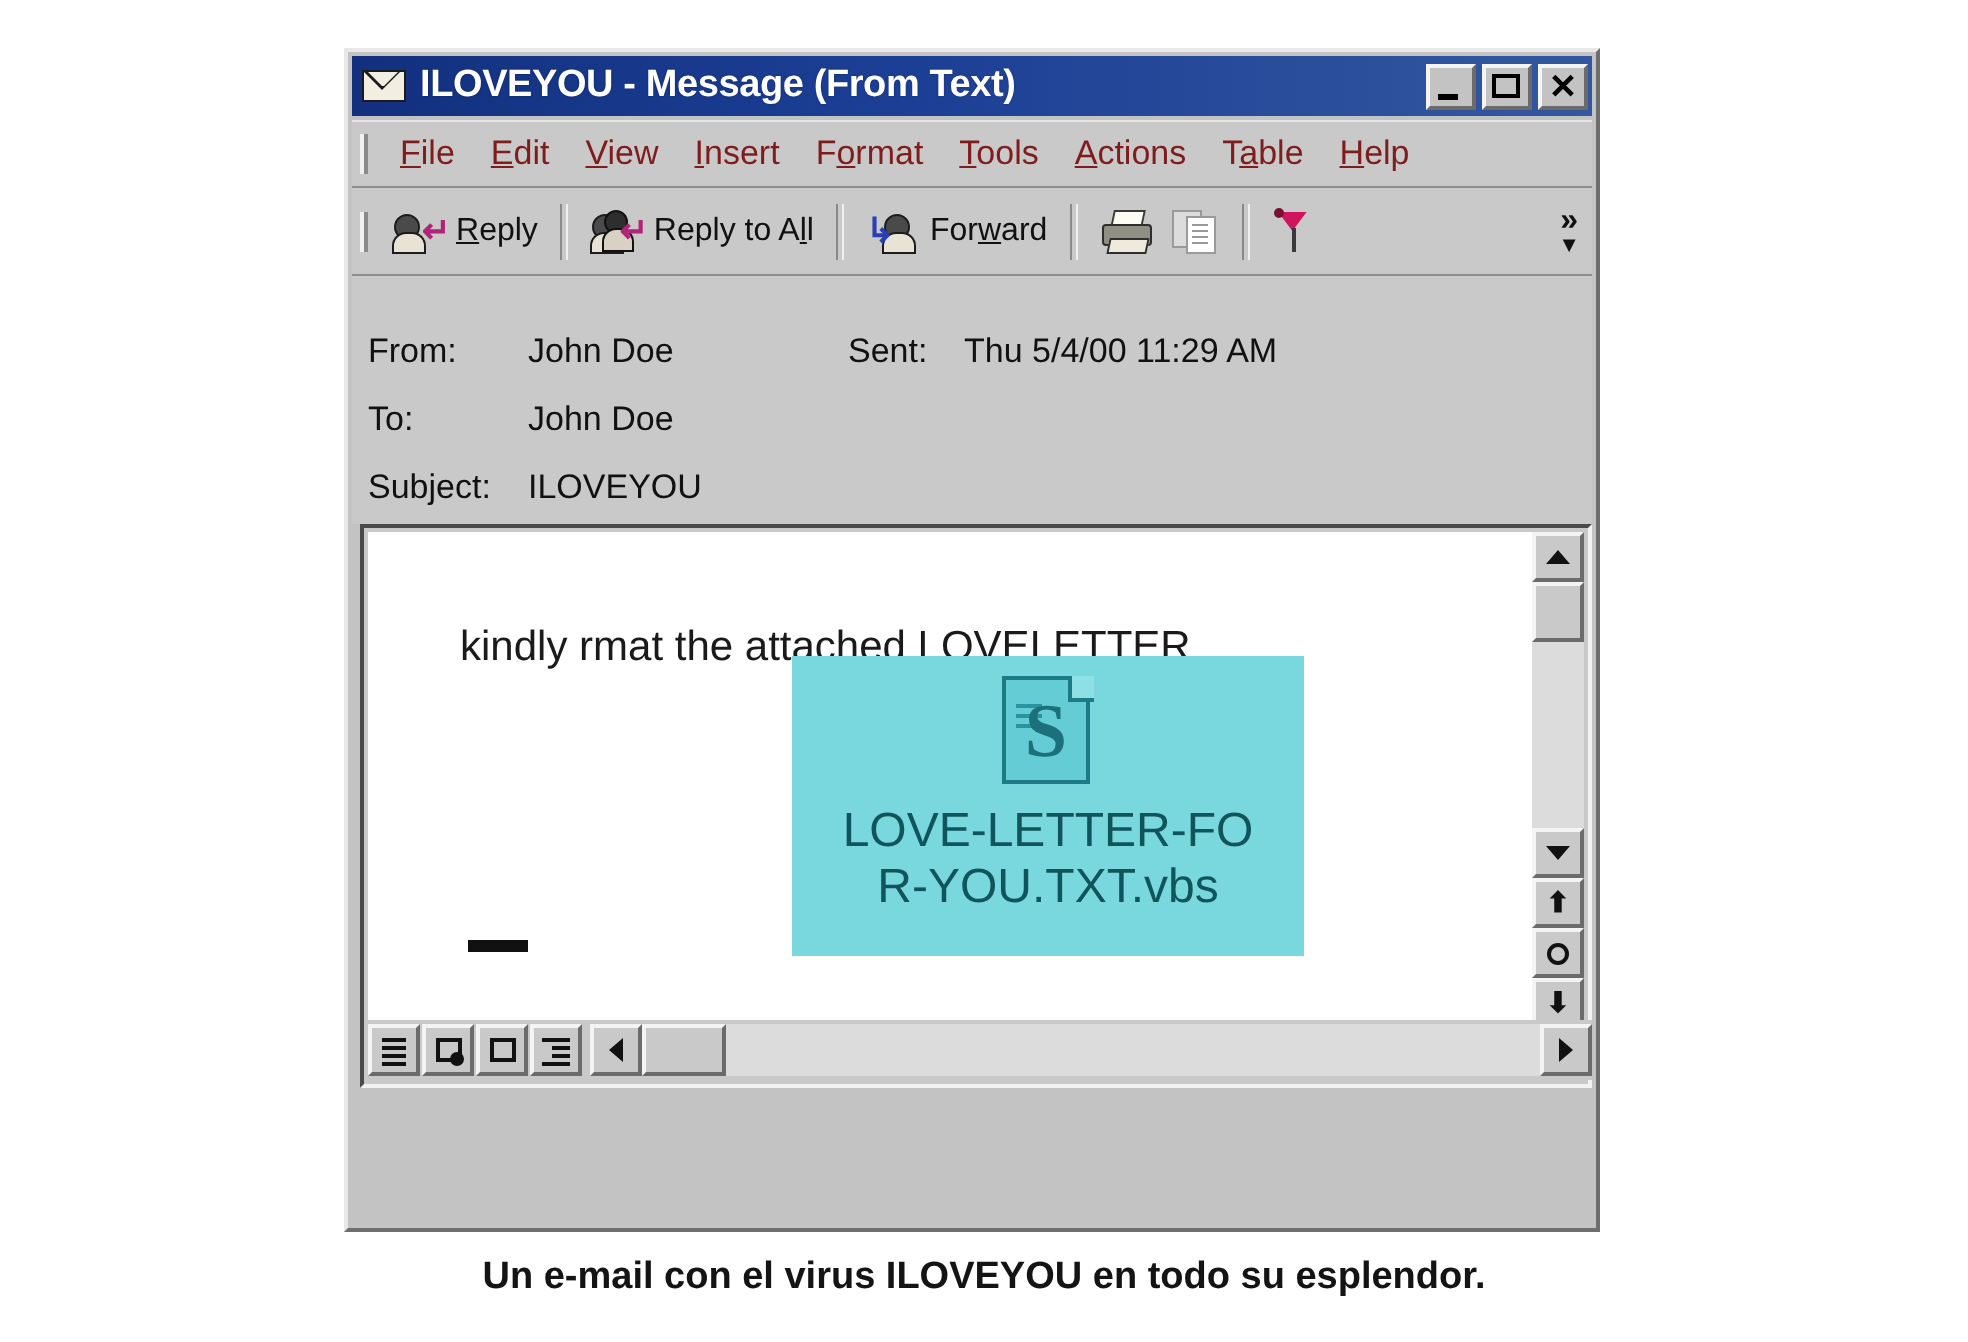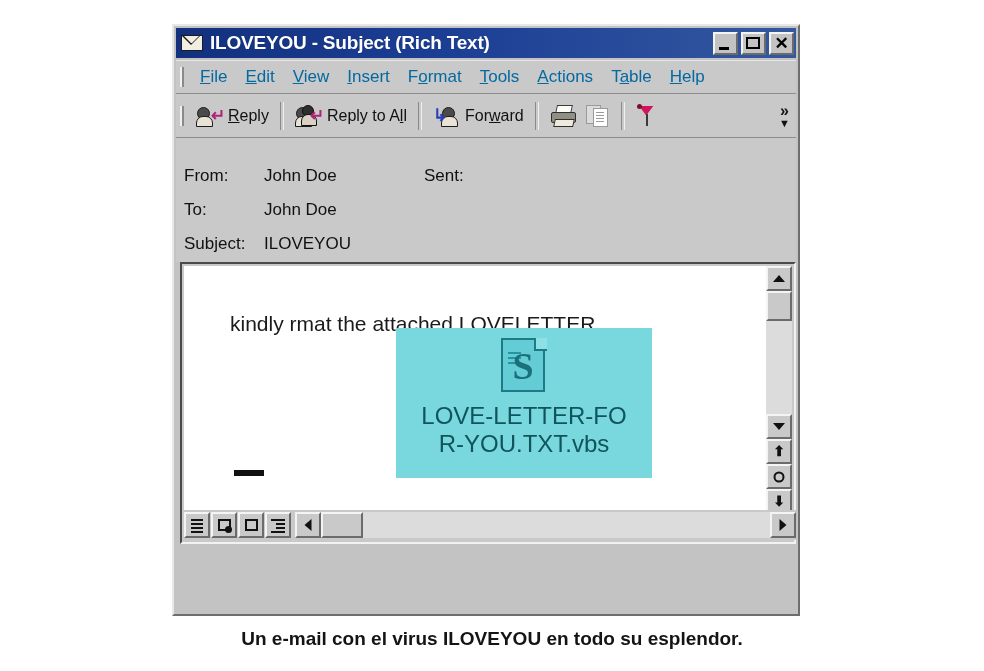--- a/index.html
+++ b/index.html
@@ -136,21 +136,21 @@
     width: 4px;
     height: 20px;
     margin: 0 7px 0 4px;
     border-left: 2px solid #f0f0f0;
     border-right: 2px solid #8a8a8a;
     box-sizing: border-box;
     flex: 0 0 auto;
   }
   .menu-item {
     font-size: 17px;
-    color: #0369a1;
+    color: #7f1d1d;
     padding: 2px 9px;
     white-space: nowrap;
     cursor: default;
   }
   .menu-item u { text-decoration: underline; }
 
   
   #toolbar {
     height: 44px;
     margin: 0 2px;
@@ -605,21 +605,21 @@
 <body>
 
 <div id="outlook-window">
 
   <div id="title-bar">
     <div id="envelope-icon">
       <div class="env-body"></div>
       <div class="env-flap"></div>
       <div class="env-flap-inner"></div>
     </div>
-    <div id="window-title">ILOVEYOU - Subject (Rich Text)</div>
+    <div id="window-title">ILOVEYOU - Message (From Text)</div>
     <div id="caption-buttons">
       <div class="cap-btn">
           <span class="glyph-min"></span>
         </div>
       <div class="cap-btn">
           <span class="glyph-max"></span>
         </div>
       <div class="cap-btn">
           <span class="glyph-close">✕</span>
         </div>
@@ -711,20 +711,21 @@
       <span class="chev">»</span>
       <span class="tri">▼</span>
     </div>
   </div>
 
   <div id="header-fields">
     <div class="hdr-row">
       <span class="hdr-label">From:</span>
       <span class="hdr-value">John Doe</span>
       <span class="hdr-label2">Sent:</span>
+      <span class="hdr-value2">Thu 5/4/00 11:29 AM</span>
     </div>
     <div class="hdr-row">
       <span class="hdr-label">To:</span>
       <span class="hdr-value">John Doe</span>
     </div>
     <div class="hdr-row">
       <span class="hdr-label">Subject:</span>
       <span class="hdr-value">ILOVEYOU</span>
     </div>
   </div>

